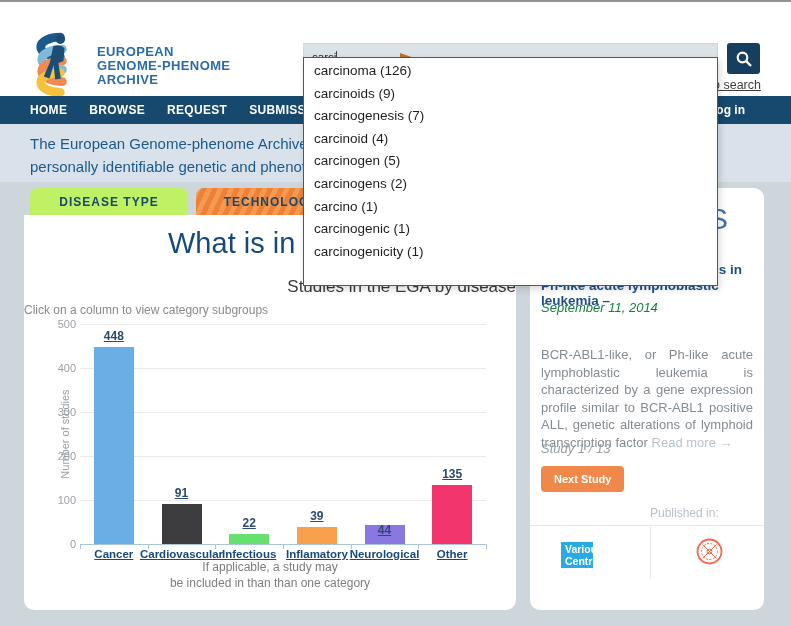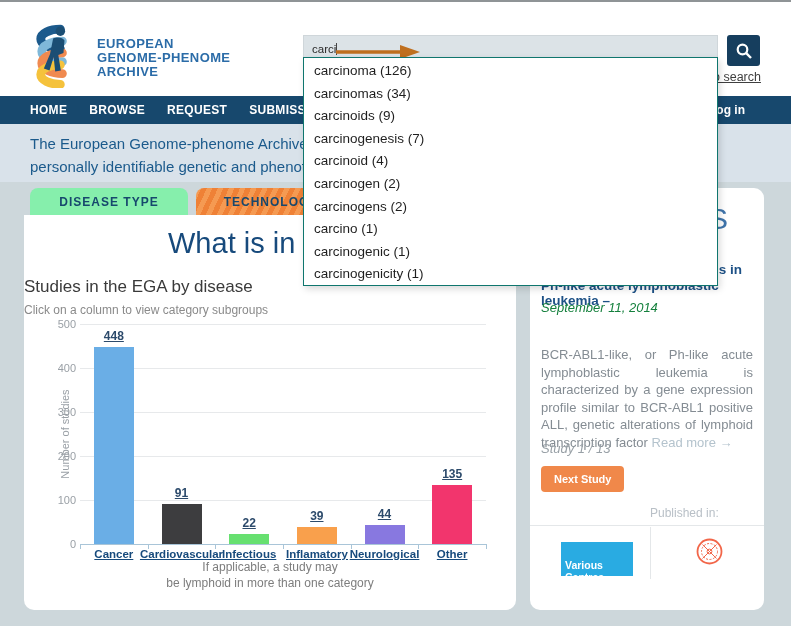--- a/index.html
+++ b/index.html
@@ -3,21 +3,21 @@
 <meta charset="utf-8">
 <style>
   * { margin:0; padding:0; box-sizing:border-box; }
   html,body { background:#ffffff; }
   body { font-family:"Liberation Sans", sans-serif; }
   .window {
     position:relative; width:791px; height:626px; overflow:hidden;
     background:#ffffff; border-top:2px solid #8f9496;
   }
   
-  .header { position:absolute; left:0; top:8px; width:791px; height:92px; background:#ffffff; }
+  .header { position:absolute; left:0; top:16px; width:791px; height:92px; background:#ffffff; }
   .logo-mark { position:absolute; left:17px; top:14px; }
   .logo-text { position:absolute; left:97px; top:27px; font-size:13px; font-weight:bold;
     color:#2b6ca8; line-height:14px; letter-spacing:0.4px; }
   .search-input { position:absolute; left:303px; top:25px; width:415px; height:30px;
     background:#dce3e7; border:1px solid #cfd6da; }
   .search-query { position:absolute; left:312px; top:33px; font-size:11.5px; color:#2a2a2a; }
   .cursor { display:inline-block; width:1px; height:12px; background:#444; vertical-align:-2px; }
   .annot-arrow { position:absolute; left:334px; top:34px; }
   .annot-box { position:absolute; left:424px; top:23px; width:277px; height:32px;
     border:3px solid #b96f22; background:#dce3e7; color:#cf7c22; font-size:15px;
@@ -34,27 +34,27 @@
   
   .intro { position:absolute; left:0; top:122px; width:791px; height:58px; background:#d9e2ea;
     color:#1b5a8c; font-size:15px; line-height:22.5px; padding:9px 0 0 30px; }
   
   .main-bg { position:absolute; left:0; top:180px; width:791px; height:446px; background:#cdd7db; }
   
   .left-card { position:absolute; left:24px; top:186px; width:492px; height:422px; }
   .tab { position:absolute; top:0; height:27px; border-radius:8px 8px 0 0;
     display:flex; align-items:center; justify-content:center;
     font-size:12px; font-weight:bold; letter-spacing:1px; color:#17486d; cursor:pointer; }
-  .tab-disease { left:6px; width:158px; background:#86efac; }
+  .tab-disease { left:6px; width:158px; background:#bef264; }
   .tab-tech { left:172px; width:150px;
     background:repeating-linear-gradient(115deg,#f59a52 0px,#f59a52 5px,#ef8136 5px,#ef8136 10px); }
   .card-body { position:absolute; left:0; top:27px; width:492px; height:395px;
     background:#ffffff; border-radius:0 10px 10px 10px; }
   .panel-heading { position:absolute; left:124px; top:12px; font-size:29px; color:#174a7c;margin-left:20px; }
-  .chart-title { position:absolute; left:0; top:62px; width:100%; text-align:left;
+  .chart-title { position:absolute; left:0; top:62px; width:100%; text-align:right;
     font-size:17px; color:#3a3a3a; }
   .chart-subtitle { position:absolute; left:0; top:88px; width:100%; text-align:left;
     font-size:12px; color:#8a8a8a; }
   .plot { position:absolute; left:56px; top:109px; width:406px; height:220px; }
   .gridline { position:absolute; left:0; width:406px; height:1px; background:#e7e9eb; }
   .baseline { background:#a9c5d8; }
   .ytick { position:absolute; left:-28px; width:24px; text-align:right; font-size:11px; color:#9aa0a6; }
   .ylabel { position:absolute; left:-79px; top:103px; width:130px; height:14px; text-align:center;
     font-size:11px; color:#9aa0a6; transform:rotate(-90deg); }
   .bar { position:absolute; bottom:0; width:40px; cursor:pointer; }
@@ -75,22 +75,22 @@
   .article-body { position:absolute; left:11px; top:158px; width:212px; font-size:13px;
     color:#848c93; line-height:17.5px; text-align:justify; }
   .read-more { color:#b4c3cd; cursor:pointer; }
   .study-counter { position:absolute; left:11px; top:253px; font-size:13px; font-style:italic; color:#98a0a6; }
   .next-btn { position:absolute; left:11px; top:278px; background:#f0884a; border:none; border-radius:4px;
     color:#ffffff; font-size:11px; font-weight:bold; padding:7px 13px; cursor:pointer;
     font-family:"Liberation Sans", sans-serif; }
   .published-in { position:absolute; left:120px; top:318px; font-size:12px; color:#b9c0c7; }
   .h-divider { position:absolute; left:0; top:337px; width:234px; height:1px; background:#e4e7e9; }
   .v-divider { position:absolute; left:120px; top:339px; width:1px; height:52px; background:#e4e7e9; }
-  .centre-box { position:absolute; left:31px; top:354px; width:72px; height:26px; background:#29abe2;
-    color:#ffffff; font-size:10.5px; font-weight:bold; line-height:12px; padding:17px 4px; cursor:pointer; }
+  .centre-box { position:absolute; left:31px; top:354px; width:32px; height:26px; background:#29abe2;
+    color:#ffffff; font-size:10.5px; font-weight:bold; line-height:12px; padding:1px 4px; cursor:pointer; }
   .seal { position:absolute; left:166px; top:350px; cursor:pointer; }
   
   .dropdown { position:absolute; left:303px; top:55px; width:415px; height:229px; background:#ffffff;
     border:1px solid #0f766e; box-shadow:2px 3px 7px rgba(0,0,0,0.15); z-index:50; padding-top:2px; }
   .dd-item { height:22.6px; line-height:22.6px; padding-left:10px; font-size:13.5px; color:#1f1f1f; cursor:pointer; }
 </style>
 </head>
 <body>
 
 <div class="window">
@@ -177,37 +177,37 @@
           <div class="bar" style="left: 81.5px; height: 40px; background: rgb(61, 61, 63);"></div>
           <div class="bar-value" style="left: 67.6667px; width: 67.6667px; bottom: 44px;">91</div>
           <div class="xtick" style="left: 67.6667px;"></div>
           <div class="bar" style="left: 149.167px; height: 10px; background: rgb(103, 224, 112);"></div>
           <div class="bar-value" style="left: 135.333px; width: 67.6667px; bottom: 14px;">22</div>
           <div class="xtick" style="left: 135.333px;"></div>
           <div class="bar" style="left: 216.833px; height: 17px; background: rgb(249, 160, 76);"></div>
           <div class="bar-value" style="left: 203px; width: 67.6667px; bottom: 21px;">39</div>
           <div class="xtick" style="left: 203px;"></div>
           <div class="bar" style="left: 284.5px; height: 19px; background: rgb(136, 120, 224);"></div>
-          <div class="bar-value" style="left: 270.667px; width: 67.6667px; bottom: 23px;">44</div>
+          <div class="bar-value" style="left: 270.667px; width: 67.6667px; bottom: 7px;">44</div>
           <div class="xtick" style="left: 270.667px;"></div>
           <div class="bar" style="left: 352.167px; height: 59px; background: rgb(242, 53, 109);"></div>
           <div class="bar-value" style="left: 338.333px; width: 67.6667px; bottom: 63px;">135</div>
           <div class="xtick" style="left: 338.333px;"></div>
           <div class="xtick" style="left: 406px;"></div>
         </div>
       <div class="cat-row" id="cat-row">
           <div class="cat-label" style="left: 33.8333px;">Cancer</div>
           <div class="cat-label" style="left: 101.5px;">Cardiovascular</div>
           <div class="cat-label" style="left: 169.167px;">Infectious</div>
           <div class="cat-label" style="left: 237px;">Inflamatory</div>
           <div class="cat-label" style="left: 304.5px;">Neurological</div>
           <div class="cat-label" style="left: 372.167px;">Other</div>
         </div>
       <div class="chart-footnote" style="top:345px;">If applicable, a study may</div>
-      <div class="chart-footnote" style="top:361px;">be lymphoid in more than one category</div>
+      <div class="chart-footnote" style="top:361px;">be included in than than one category</div>
     </div>
   </div>
 
   <div class="right-card">
     <div class="side-heading-frag">S</div>
     <div class="article-title-l1">ns in</div>
     <div class="article-title-l2">Ph-like acute lymphoblastic leukemia –</div>
     <div class="article-date">September 11, 2014</div>
     <div class="article-body"><span>BCR-ABL1-like, or Ph-like acute lymphoblastic leukemia is characterized by a gene expression profile similar to BCR-ABL1 positive ALL, genetic alterations of lymphoid transcription factor </span><span class="read-more">Read more →</span></div>
     <div class="study-counter">Study 1 / 13</div>
@@ -225,24 +225,23 @@
         <circle cx="13.5" cy="13.5" r="8" stroke="#f26649" stroke-width="1" fill="none" stroke-dasharray="2 1.5"></circle>
         <line x1="6.5" y1="6.5" x2="20.5" y2="20.5" stroke="#f26649" stroke-width="1"></line>
         <line x1="20.5" y1="6.5" x2="6.5" y2="20.5" stroke="#f26649" stroke-width="1"></line>
         <circle cx="13.5" cy="13.5" r="2.4" stroke="#f26649" stroke-width="1" fill="none"></circle>
       </svg>
     </div>
   </div>
 
   <div class="dropdown" id="dropdown">
       <div class="dd-item">carcinoma (126)</div>
-      <div class="dd-item">carcinomas (34)</div>
       <div class="dd-item">carcinoids (9)</div>
       <div class="dd-item">carcinogenesis (7)</div>
       <div class="dd-item">carcinoid (4)</div>
-      <div class="dd-item">carcinogen (2)</div>
+      <div class="dd-item">carcinogen (5)</div>
       <div class="dd-item">carcinogens (2)</div>
       <div class="dd-item">carcino (1)</div>
       <div class="dd-item">carcinogenic (1)</div>
       <div class="dd-item">carcinogenicity (1)</div>
     </div>
 
 </div>
 
 </body></html>

